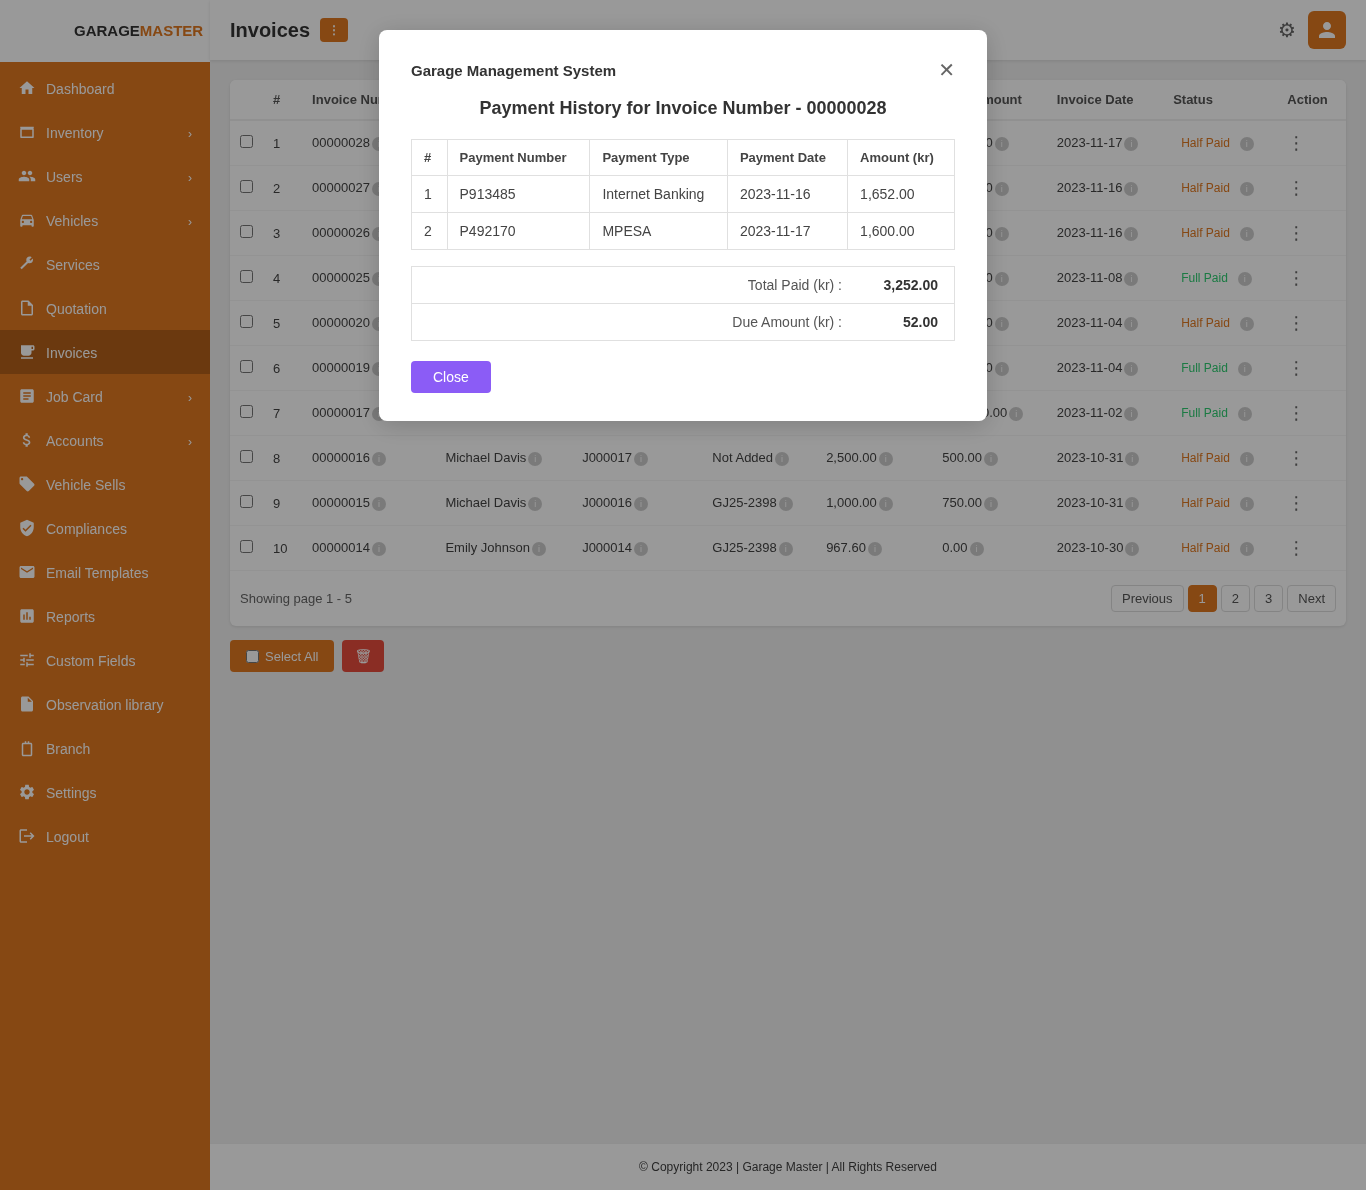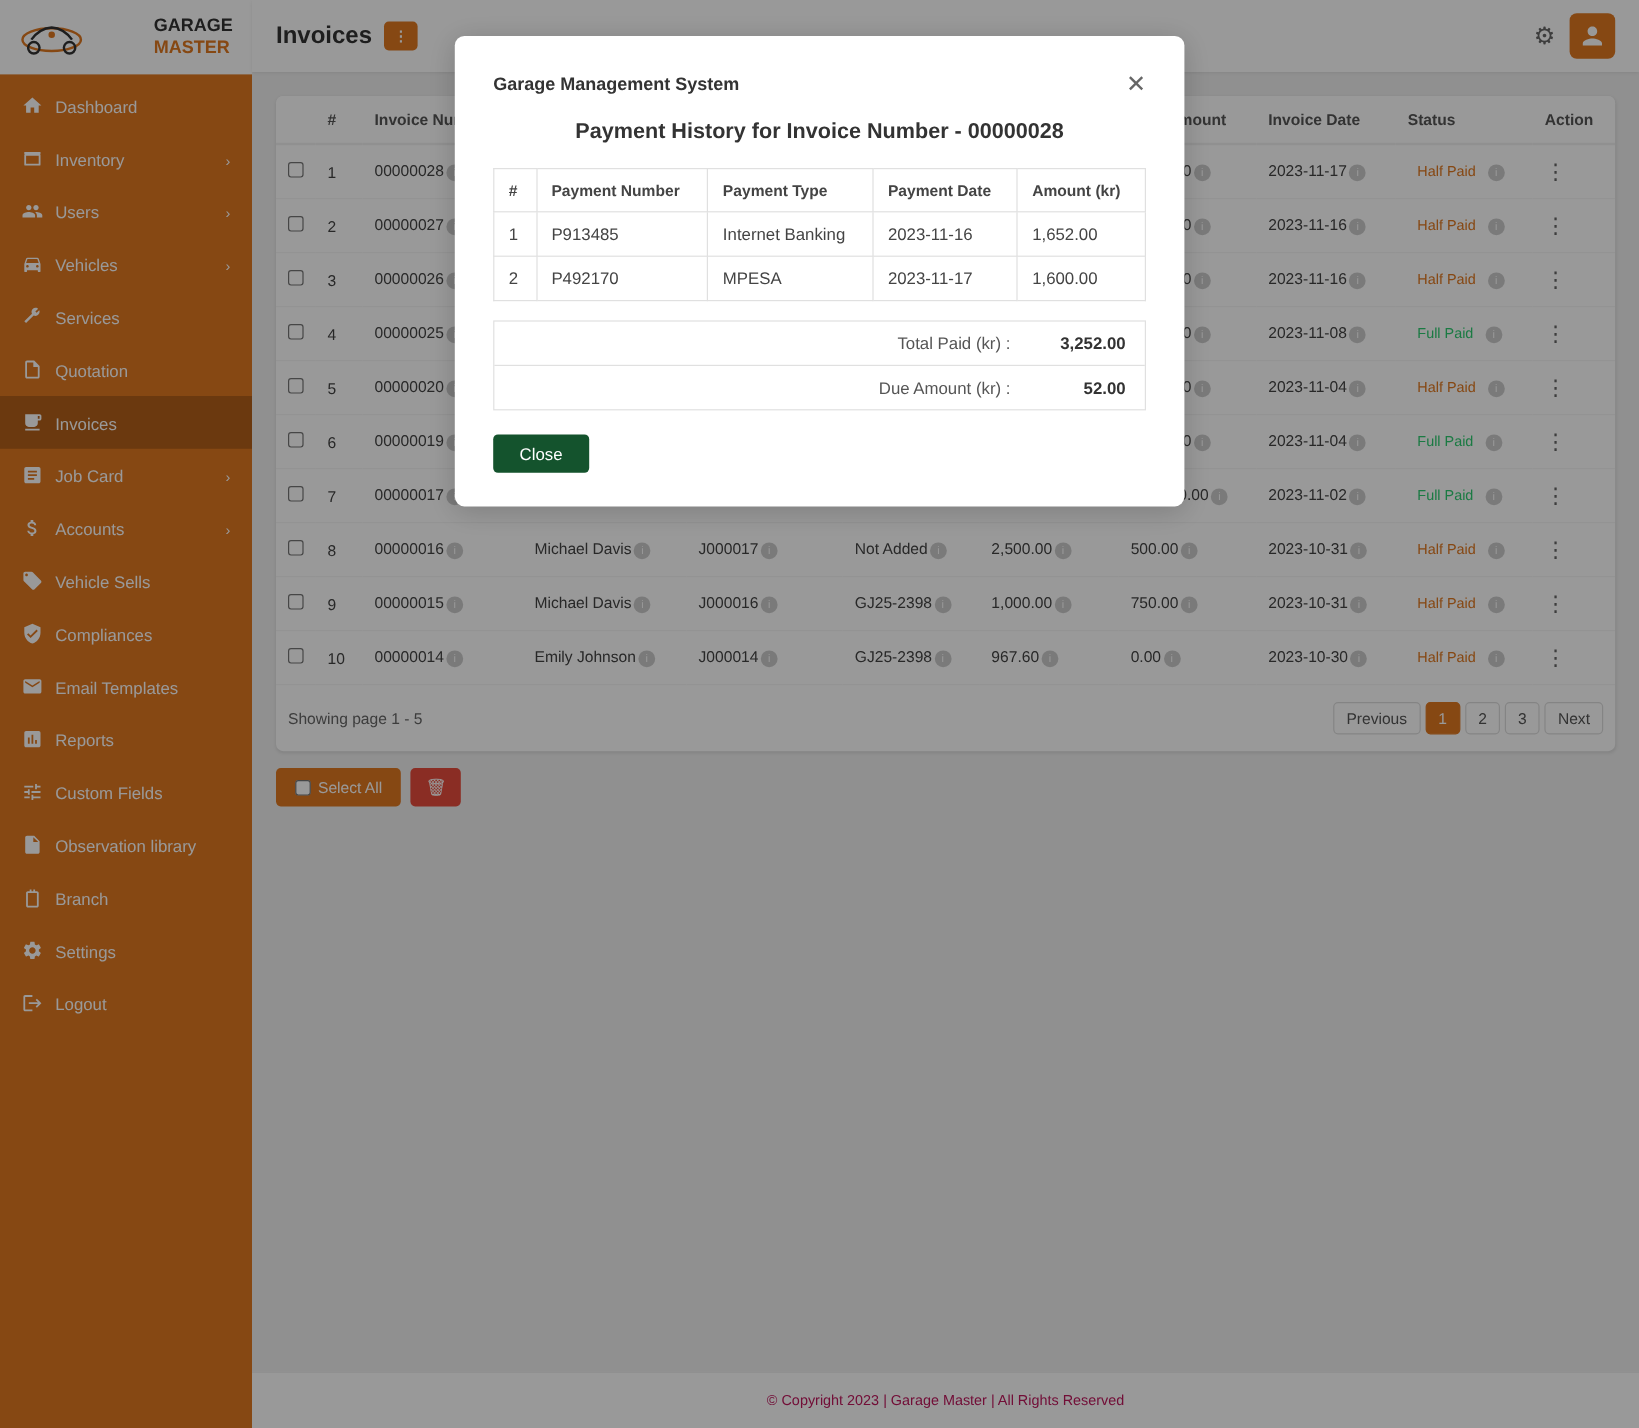--- a/index.html
+++ b/index.html
@@ -20,21 +20,21 @@
       display: flex;
       align-items: center;
       gap: 10px;
     }
     #sidebar .logo-icon {
       width: 55px;
       height: 38px;
     }
     #sidebar .logo-text {
       display: flex;
-      flex-direction: column;
+      flex-direction: row;
       line-height: 1.2;
       margin-left: 48px;
     }
     #sidebar .logo-text .garage { font-size: 15px; font-weight: bold; color: #333; }
     #sidebar .logo-text .master { font-size: 15px; font-weight: bold; color: #e07820; }
 
     #sidebar .nav-items { flex: 1; padding-top: 4px; }
     .nav-item {
       display: flex;
       align-items: flex-end;
@@ -219,21 +219,21 @@
       border-radius: 4px;
       cursor: pointer;
       font-size: 14px;
     }
 
     
     #footer {
       text-align: center;
       padding: 16px;
       font-size: 12px;
-      color: #be185d;
+      color: #404040;
       background: white;
       border-top: 1px solid #eee;
     }
 
     
     .modal-overlay {
       position: fixed;
       top: 0; left: 0; right: 0; bottom: 0;
       background: rgba(0,0,0,0.4);
       z-index: 100;
@@ -310,21 +310,21 @@
       justify-content: flex-end;
       align-items: center;
       padding: 10px 16px;
       border-bottom: 1px solid #e0e0e0;
       font-size: 14px;
     }
     .modal-summary-row:last-child { border-bottom: none; }
     .modal-summary-label { color: #555; margin-right: 16px; }
     .modal-summary-value { font-weight: bold; color: #333; min-width: 80px; text-align: right; }
     .modal-close-action {
-      background: #14532d;
+      background: #8b5cf6;
       color: white;
       border: none;
       padding: 8px 22px;
       border-radius: 4px;
       cursor: pointer;
       font-size: 14px;
     }
   </style>
 </head>
 <body>

